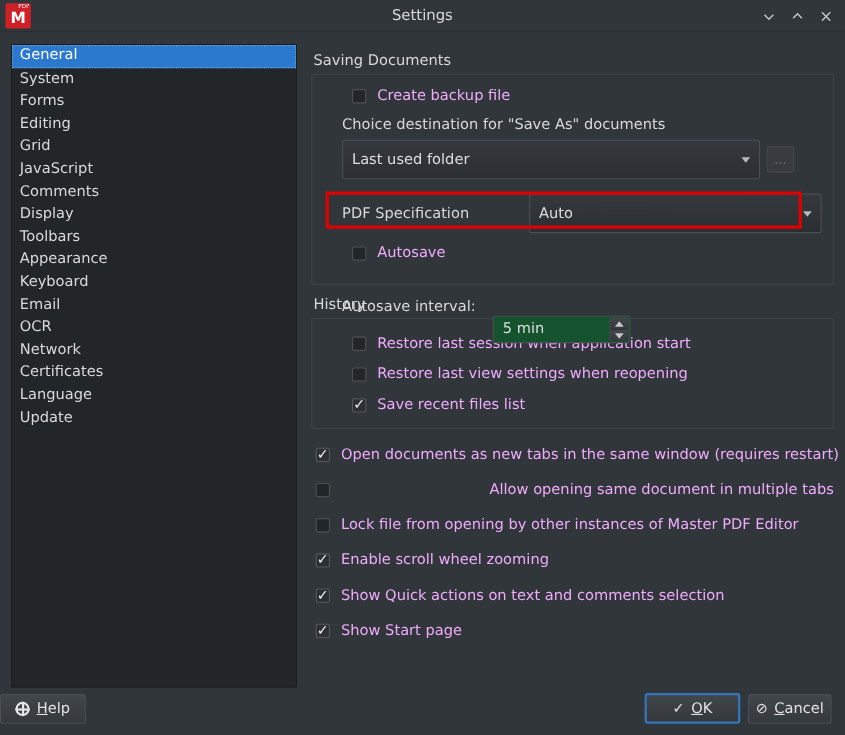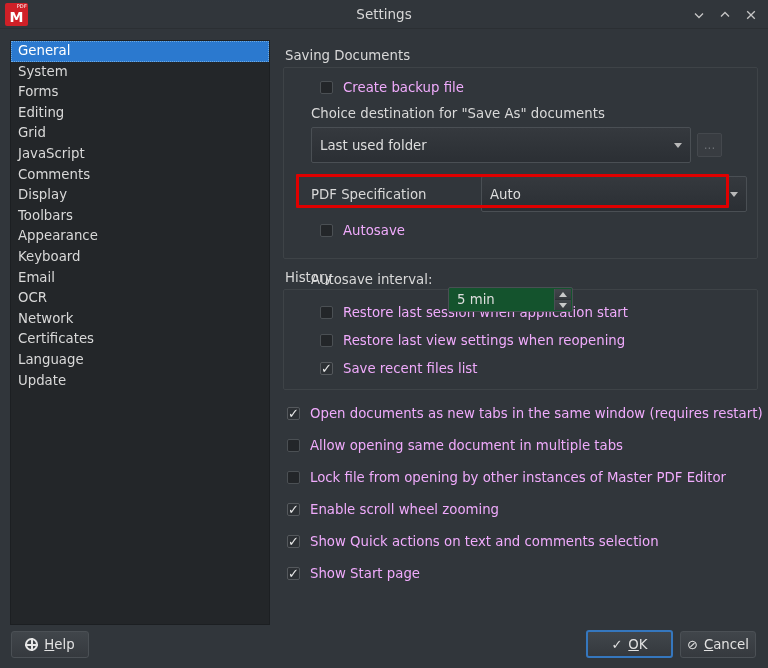--- a/index.html
+++ b/index.html
@@ -272,21 +272,21 @@
       <div class="row" style="margin:13px 0 0 26px;">
         <span class="cb checked"></span>
         <span class="cb-label">Save recent files list</span>
       </div>
     </div>
 
     <div class="row" style="margin:16px 0 0 4px;">
       <span class="cb checked"></span>
       <span class="cb-label">Open documents as new tabs in the same window (requires restart)</span>
     </div>
-    <div class="row" style="margin:17px 0 0 4px;">
+    <div class="row" style="margin:17px 0 0 4px;justify-content:space-between;">
       <span class="cb"></span>
       <span class="cb-label">Allow opening same document in multiple tabs</span>
     </div>
     <div class="row" style="margin:17px 0 0 4px;">
       <span class="cb"></span>
       <span class="cb-label">Lock file from opening by other instances of Master PDF Editor</span>
     </div>
     <div class="row" style="margin:17px 0 0 4px;">
       <span class="cb checked"></span>
       <span class="cb-label">Enable scroll wheel zooming</span>
@@ -296,21 +296,21 @@
       <span class="cb-label">Show Quick actions on text and comments selection</span>
     </div>
     <div class="row" style="margin:17px 0 0 4px;">
       <span class="cb checked"></span>
       <span class="cb-label">Show Start page</span>
     </div>
   </div>
 
   <div class="annot" style="left:296px; top:174px; width:433px; height:34px;"></div>
 
-  <div class="btn" style="position:absolute; left:11px; top:631px; width:78px;">
+  <div class="btn" style="position:absolute; left:0; top:631px; width:78px;">
     <span class="help-ring"></span>
     <span><span class="mn">H</span><span>elp</span></span>
   </div>
 
   <div class="btn focus" style="position:absolute; left:586px; top:630px; width:87px; height:28px;">
     <span class="glyph">✓</span>
     <span><span class="mn">O</span><span>K</span></span>
   </div>
 
   <div class="btn" style="position:absolute; left:680px; top:631px; width:76px;">

